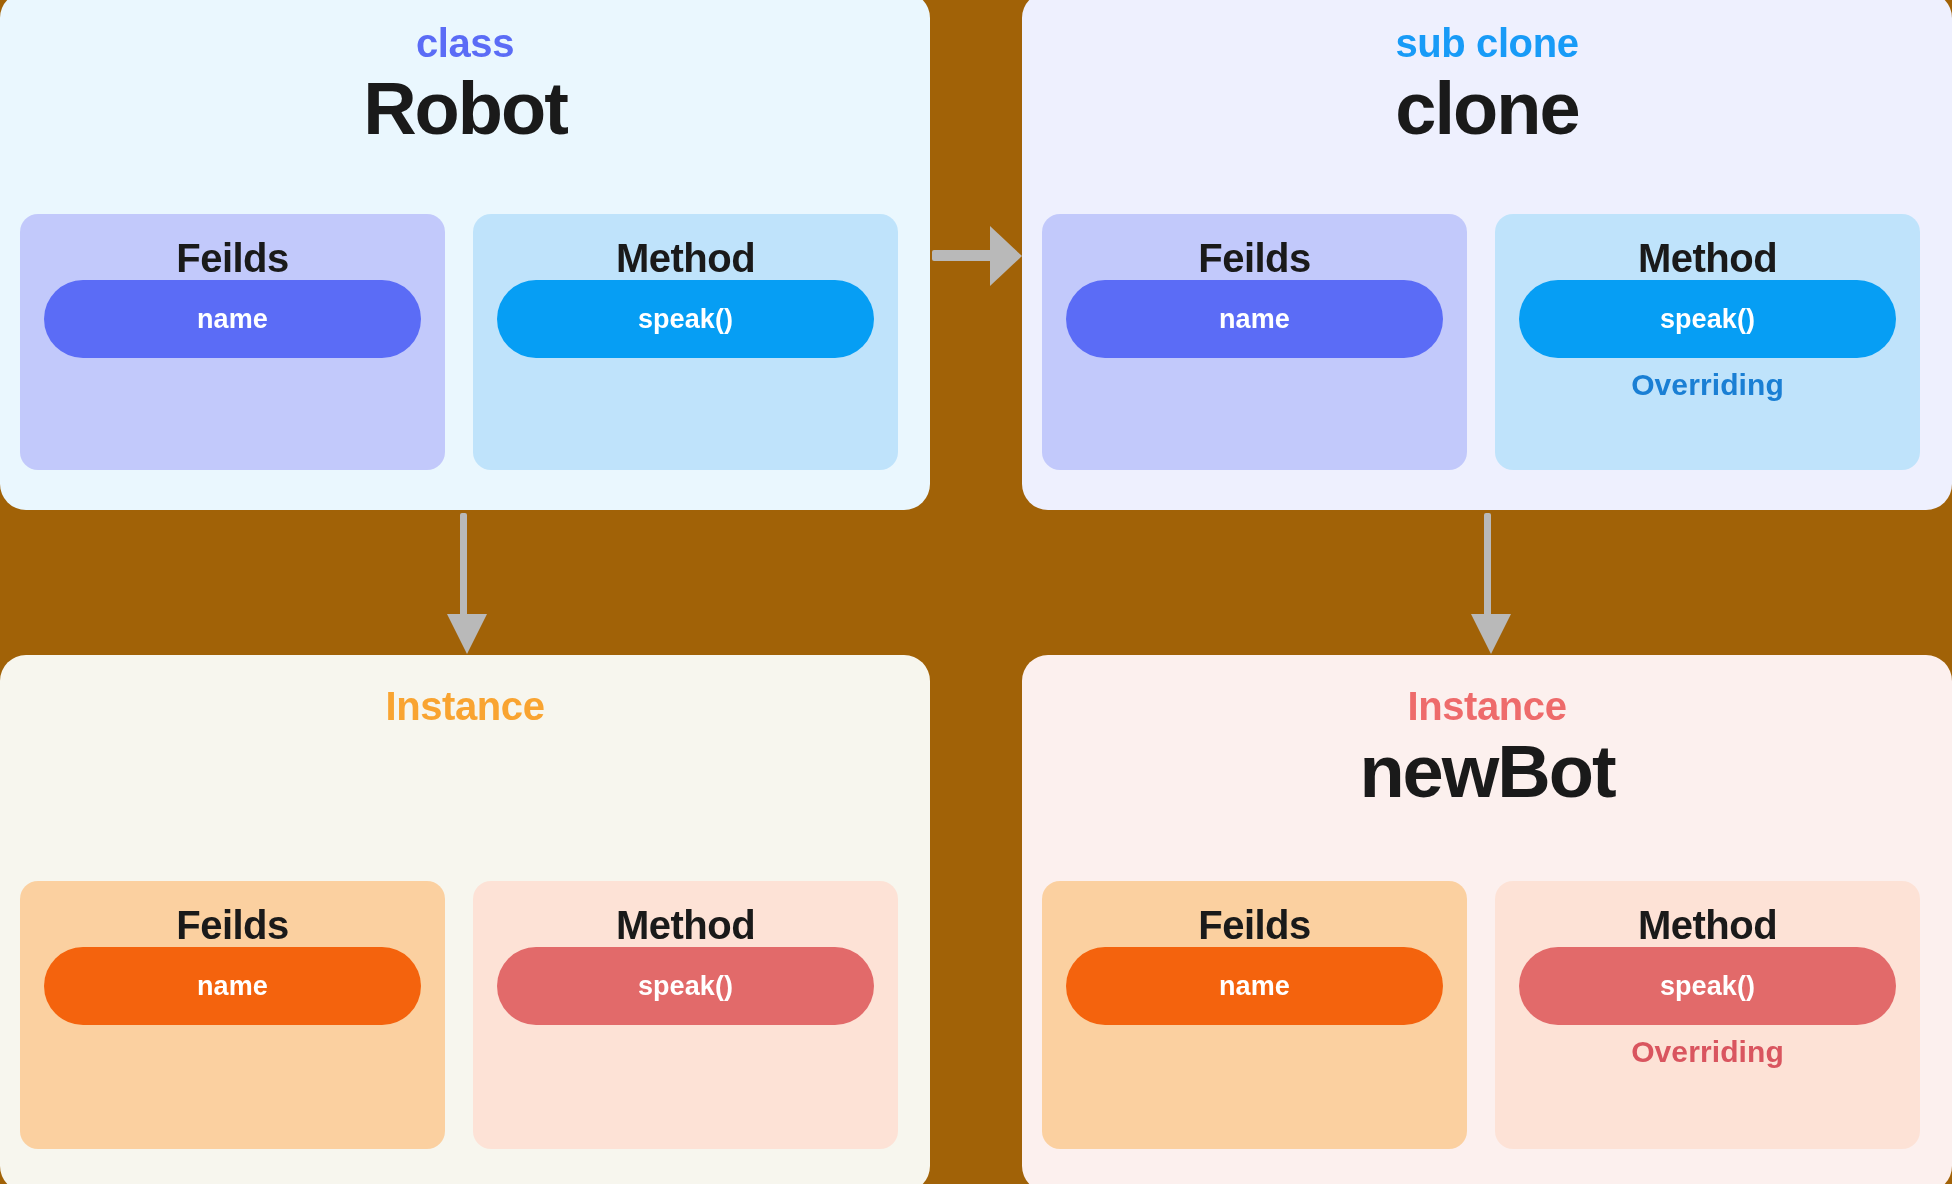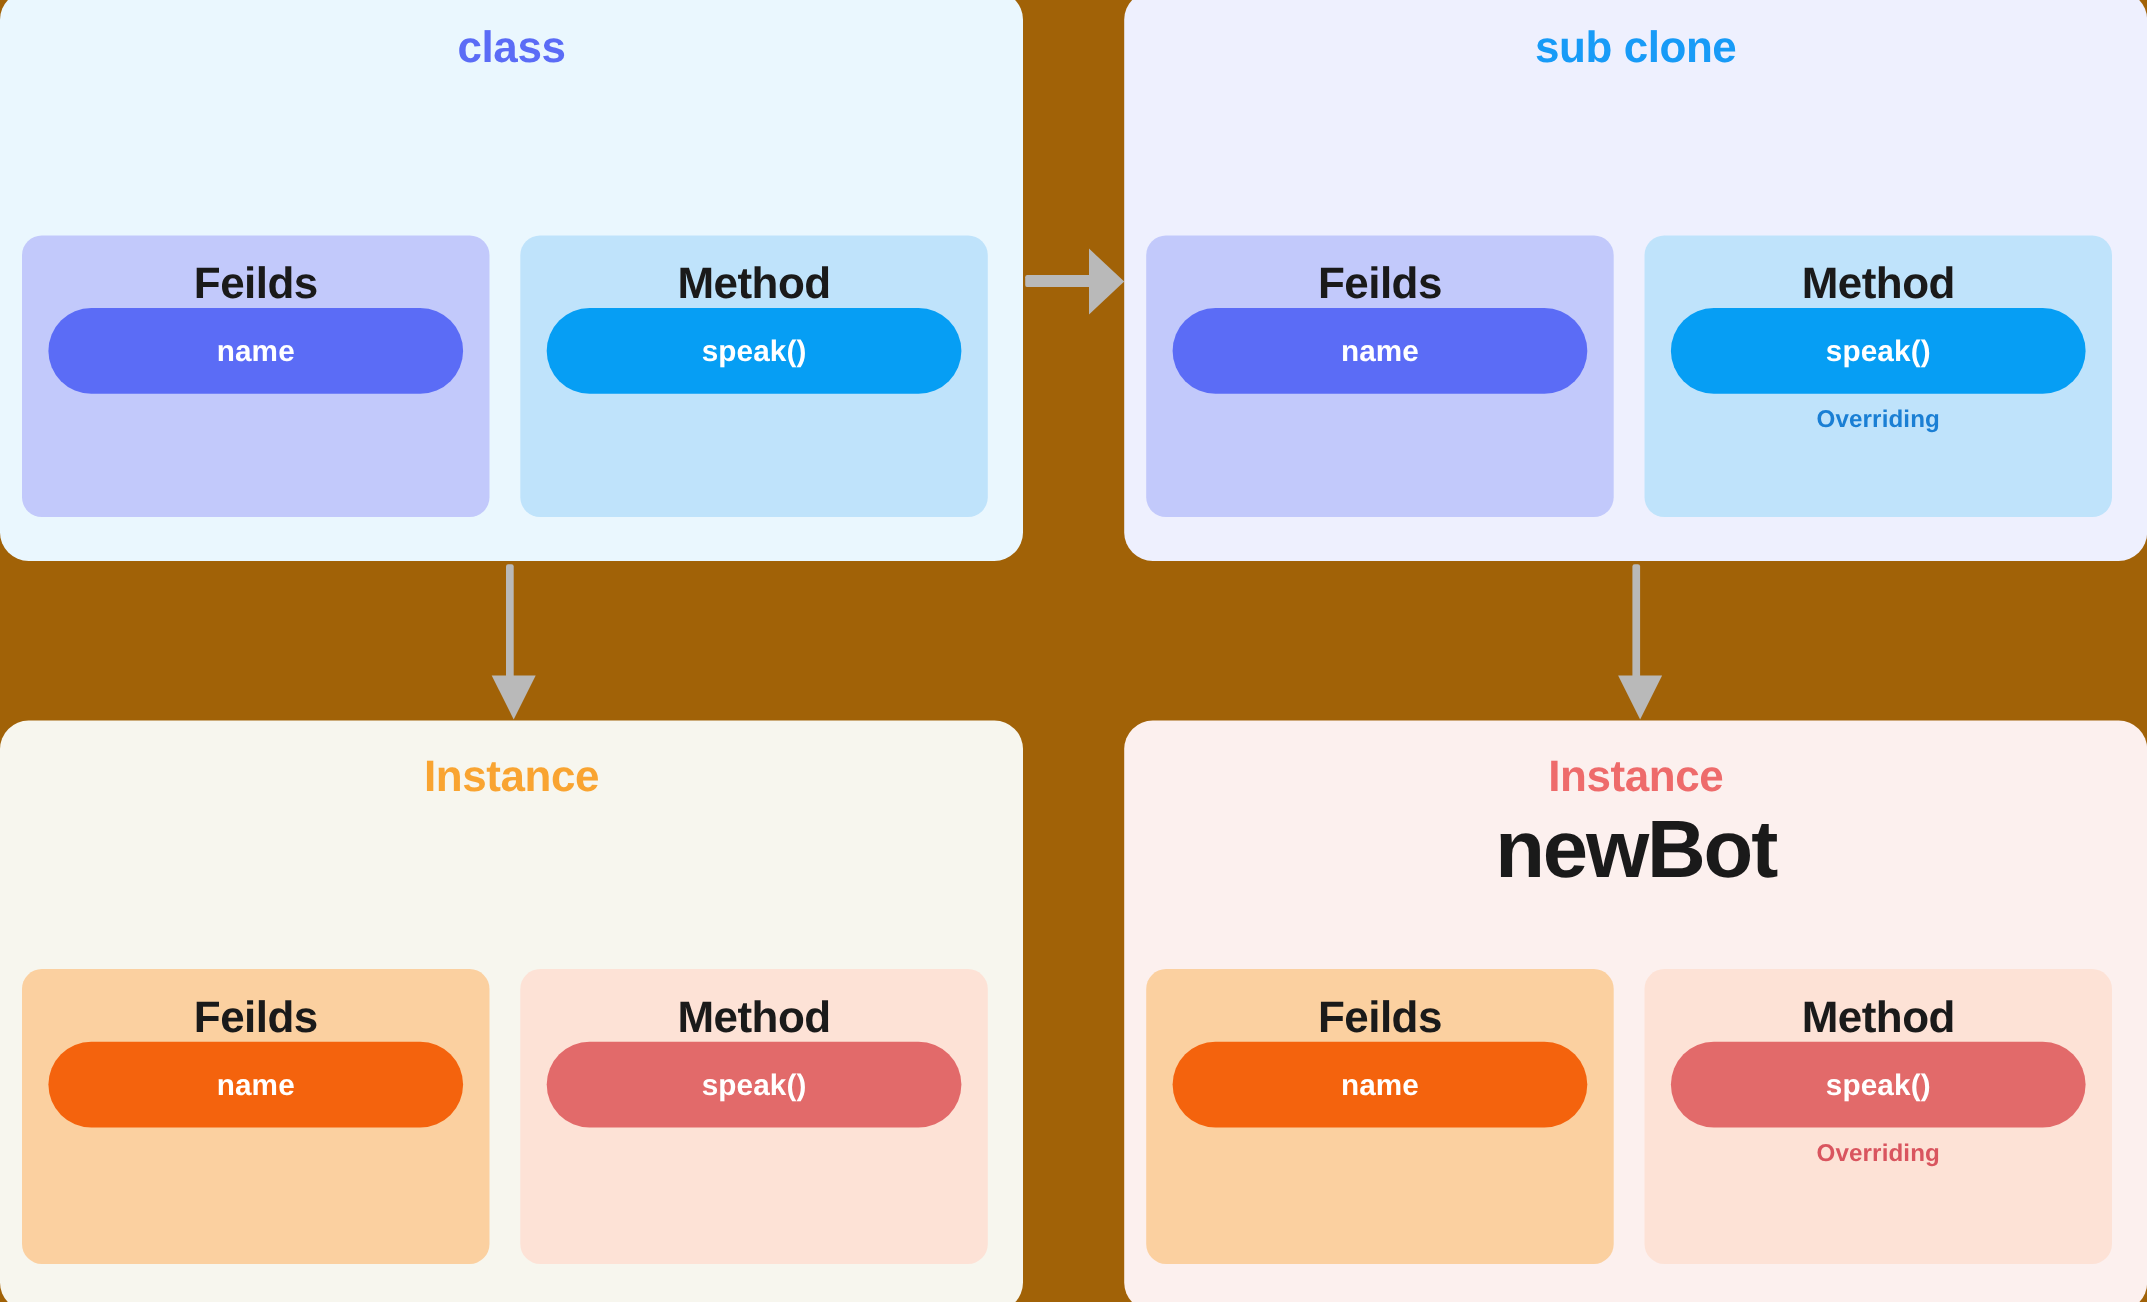--- a/index.html
+++ b/index.html
@@ -92,21 +92,21 @@
     align-items: center;
     justify-content: center;
     color: #ffffff;
     font-size: 27px;
     font-weight: 700;
     letter-spacing: 0.1px;
   }
 
   .note {
     margin-top: 10px;
-    font-size: 22px;
+    font-size: 30px;
     font-weight: 700;
     letter-spacing: 0.1px;
   }
 
   
   .card.fields-cool  { background: #c2c9fb; }
   .card.method-cool  { background: #bfe3fb; }
   .card.fields-warm  { background: #fbd0a0; }
   .card.method-warm  { background: #fde2d6; }
 
@@ -154,37 +154,39 @@
   .v2-head  { left: 1471px; }
 </style>
 </head>
 <body>
 
 <div id="stage">
 
   <div class="panel tl">
     <div class="panel-head">
       <div class="kind-label kind-class">class</div>
+      <div class="entity-name">Robot</div>
     </div>
     <div class="card-row">
       <div class="card fields-cool">
         <div class="card-title">Feilds</div>
         <div class="pill name-cool">name</div>
       </div>
       <div class="card method-cool">
         <div class="card-title">Method</div>
         <div class="pill speak-cool">speak()</div>
         <div class="note cool"></div>
       </div>
     </div>
   </div>
 
   <div class="panel tr">
     <div class="panel-head">
       <div class="kind-label kind-subclass">sub clone</div>
+      <div class="entity-name">clone</div>
     </div>
     <div class="card-row">
       <div class="card fields-cool">
         <div class="card-title">Feilds</div>
         <div class="pill name-cool">name</div>
       </div>
       <div class="card method-cool">
         <div class="card-title">Method</div>
         <div class="pill speak-cool">speak()</div>
         <div class="note cool">Overriding</div>

